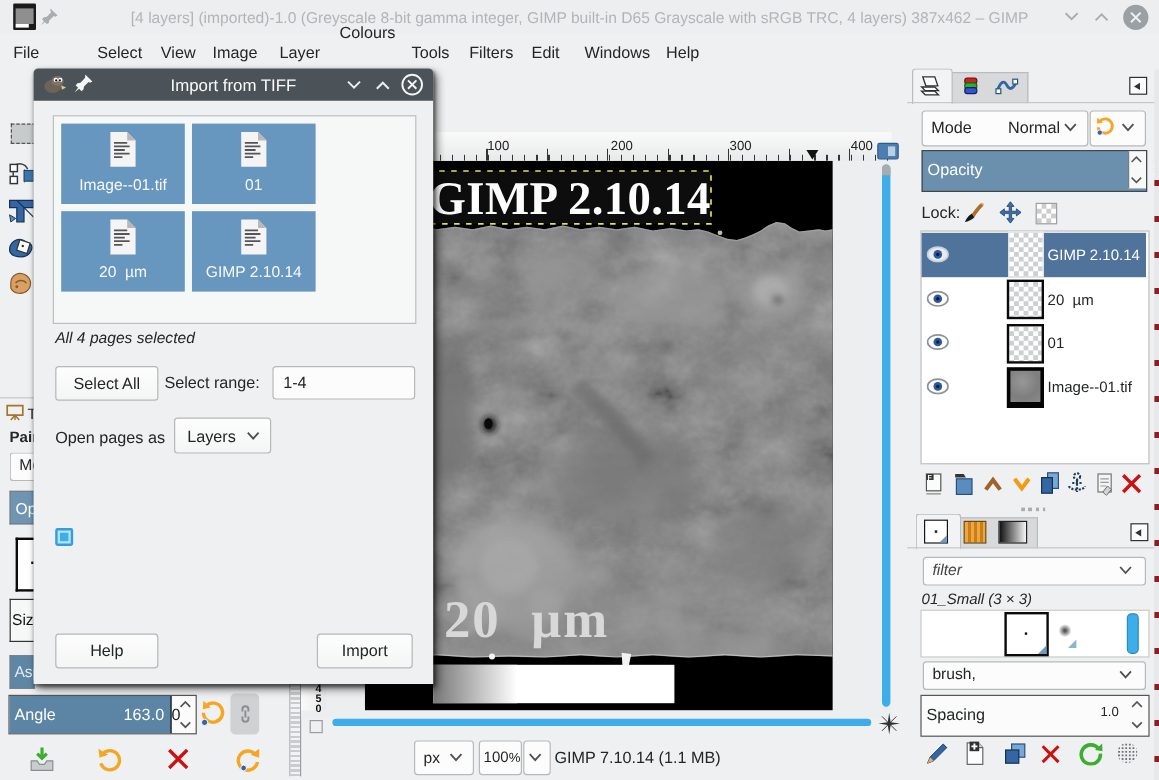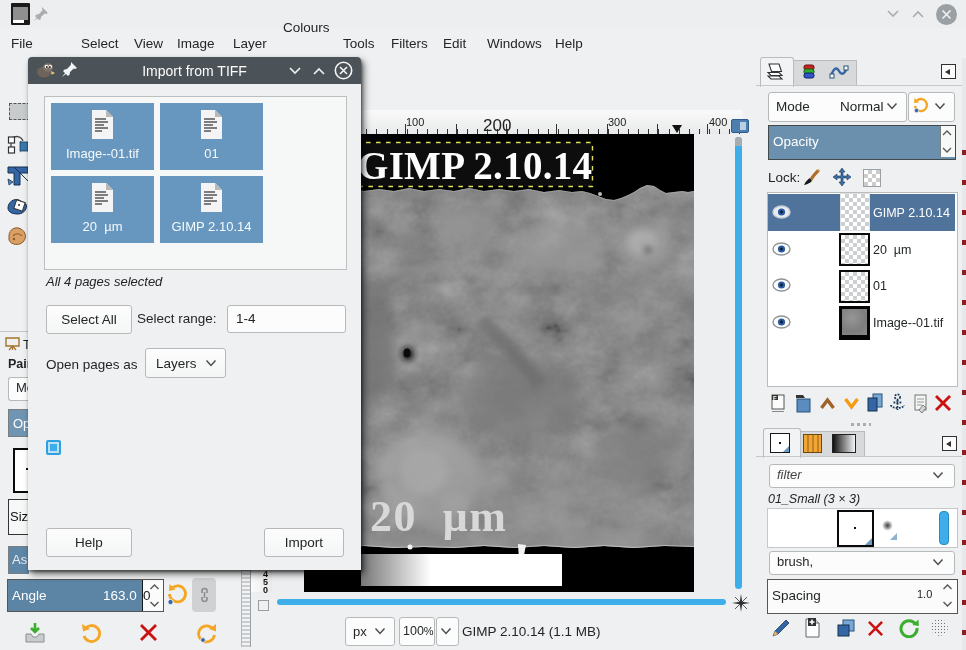--- a/index.html
+++ b/index.html
@@ -21,20 +21,21 @@
      <div class="abs" style="left:2px;top:4px;width:15px;height:13px;background:#8f8f8f;"></div>
      <div class="abs" style="left:2px;top:17px;width:11px;height:3px;background:#fff;"></div>
   </div>
 
   <svg class="abs" style="left:33px;top:6px;" width="16" height="16" viewBox="0 0 16 16">
     <g fill="#a9adb0">
         <path d="M9 1l6 6-2 1-1.2-.6L8 11l-.4 2.4L6 14 2 10 3.6 8.4 6 8l3.6-3.8L9 3z"></path>
         <path d="M4 11l-3 4 4-3z"></path>
       </g>
   </svg>
+  <div class="abs" style="left:0;top:0;width:966px;height:28px;display:flex;align-items:center;justify-content:center;color:#b2b5b8;font-size:13px;">[4 layers] (imported)-1.0 (Greyscale 8-bit gamma integer, GIMP built-in D65 Grayscale with sRGB TRC, 4 layers) 387x462 – GIMP</div>
   <svg class="abs" style="left:886px;top:9px;" width="14" height="10" viewBox="0 0 14 10">
       <path d="M2 2l5 5 5-5" fill="none" stroke="#a9adb0" stroke-width="1.6"></path>
     </svg>
   <svg class="abs" style="left:911px;top:9px;" width="14" height="10" viewBox="0 0 14 10">
       <path d="M2 8l5-5 5 5" fill="none" stroke="#a9adb0" stroke-width="1.6"></path>
     </svg>
   <div class="abs ctr" style="left:936px;top:4px;width:21px;height:21px;border-radius:50%;background:#9ba0a4;">
      <svg width="11" height="11" viewBox="0 0 11 11">
         <path d="M1.5 1.5l8 8M9.5 1.5l-8 8" stroke="#eff0f1" stroke-width="1.7"></path>
       </svg>
@@ -139,21 +140,21 @@
   </svg>
 
   <div class="abs" style="left:241px;top:569px;width:8px;height:78px;background:repeating-linear-gradient(#c9ccce 0 2px,#f2f3f4 2px 4px);border-left:1px solid #b5b8ba;border-right:1px solid #9aa0a3;"></div>
 
   <div class="abs" style="left:251px;top:110px;width:492px;height:24px;background:linear-gradient(#fafafa,#e8e9ea);"></div>
   <div class="abs" style="left:306px;top:129px;width:436px;height:5px;
       background:repeating-linear-gradient(90deg,#333 0 1px,transparent 1px 10.07px);"></div>
   <div class="abs" style="left:355px;top:124px;width:388px;height:10px;
       background:repeating-linear-gradient(90deg,#333 0 1px,transparent 1px 50.35px);"></div>
   <div class="abs" style="left:406px;top:116px;font-size:11px;color:#222;">100</div>
-  <div class="abs" style="left:483px;top:116px;font-size:17px;color:#222;">200</div>
+  <div class="abs" style="left:509px;top:116px;font-size:11px;color:#222;">200</div>
   <div class="abs" style="left:608px;top:116px;font-size:11px;color:#222;">300</div>
   <div class="abs" style="left:709px;top:116px;font-size:11px;color:#222;">400</div>
   <div class="abs" style="left:672px;top:125px;width:0;height:0;border-left:5px solid transparent;border-right:5px solid transparent;border-top:8px solid #111;"></div>
 
   <div class="abs" style="left:731px;top:119px;width:16px;height:12px;background:#4d7eb0;border-radius:2px;border:1px solid #2e5e8e;">
     <div class="abs" style="left:8px;top:2px;width:6px;height:8px;background:#b8cfe4;"></div>
   </div>
 
   <div class="abs" style="left:251px;top:134px;width:492px;height:465px;background:#edeeef;"></div>
 
@@ -470,21 +471,21 @@
   <div class="abs" style="left:353px;top:624px;font-size:13px;">px</div>
   <svg class="abs" style="left:374px;top:627px;" width="12" height="9" viewBox="0 0 12 9">
       <path d="M1.5 1.5l4.5 5 4.5-5" fill="none" stroke="#4a4f52" stroke-width="1.5"></path>
     </svg>
   <div class="abs box" style="left:399px;top:617px;width:34px;height:27px;"></div>
   <div class="abs" style="left:403px;top:624px;font-size:12.5px;">100<span style="font-size:11px;">%</span></div>
   <div class="abs box" style="left:436px;top:617px;width:21px;height:27px;"></div>
   <svg class="abs" style="left:440px;top:627px;" width="12" height="9" viewBox="0 0 12 9">
       <path d="M1.5 1.5l4.5 5 4.5-5" fill="none" stroke="#4a4f52" stroke-width="1.5"></path>
     </svg>
-  <div class="abs" style="left:462px;top:624px;font-size:13.5px;">GIMP 2.10.14 (1.1 MB)</div>
+  <div class="abs" style="left:462px;top:624px;font-size:13.5px;">GIMP 7.10.14 (1.1 MB)</div>
 
   <div class="abs" style="left:28px;top:57px;width:333px;height:513px;background:#eff0f1;
        border-radius:4px 4px 0 0;box-shadow:3px 4px 7px rgba(0,0,0,0.55),1px 2px 3px rgba(0,0,0,0.45);"></div>
 
   <div class="abs" style="left:28px;top:57px;width:333px;height:27px;background:#4c5358;border-radius:4px 4px 0 0;"></div>
 
   <svg class="abs" style="left:36px;top:62px;" width="20" height="17" viewBox="0 0 20 17">
     <ellipse cx="8" cy="10" rx="7" ry="5.5" fill="#6e6358"></ellipse>
     <ellipse cx="12" cy="5.5" rx="5" ry="4.2" fill="#80746a"></ellipse>
     <circle cx="10.5" cy="4.6" r="1.8" fill="#fff"></circle>

